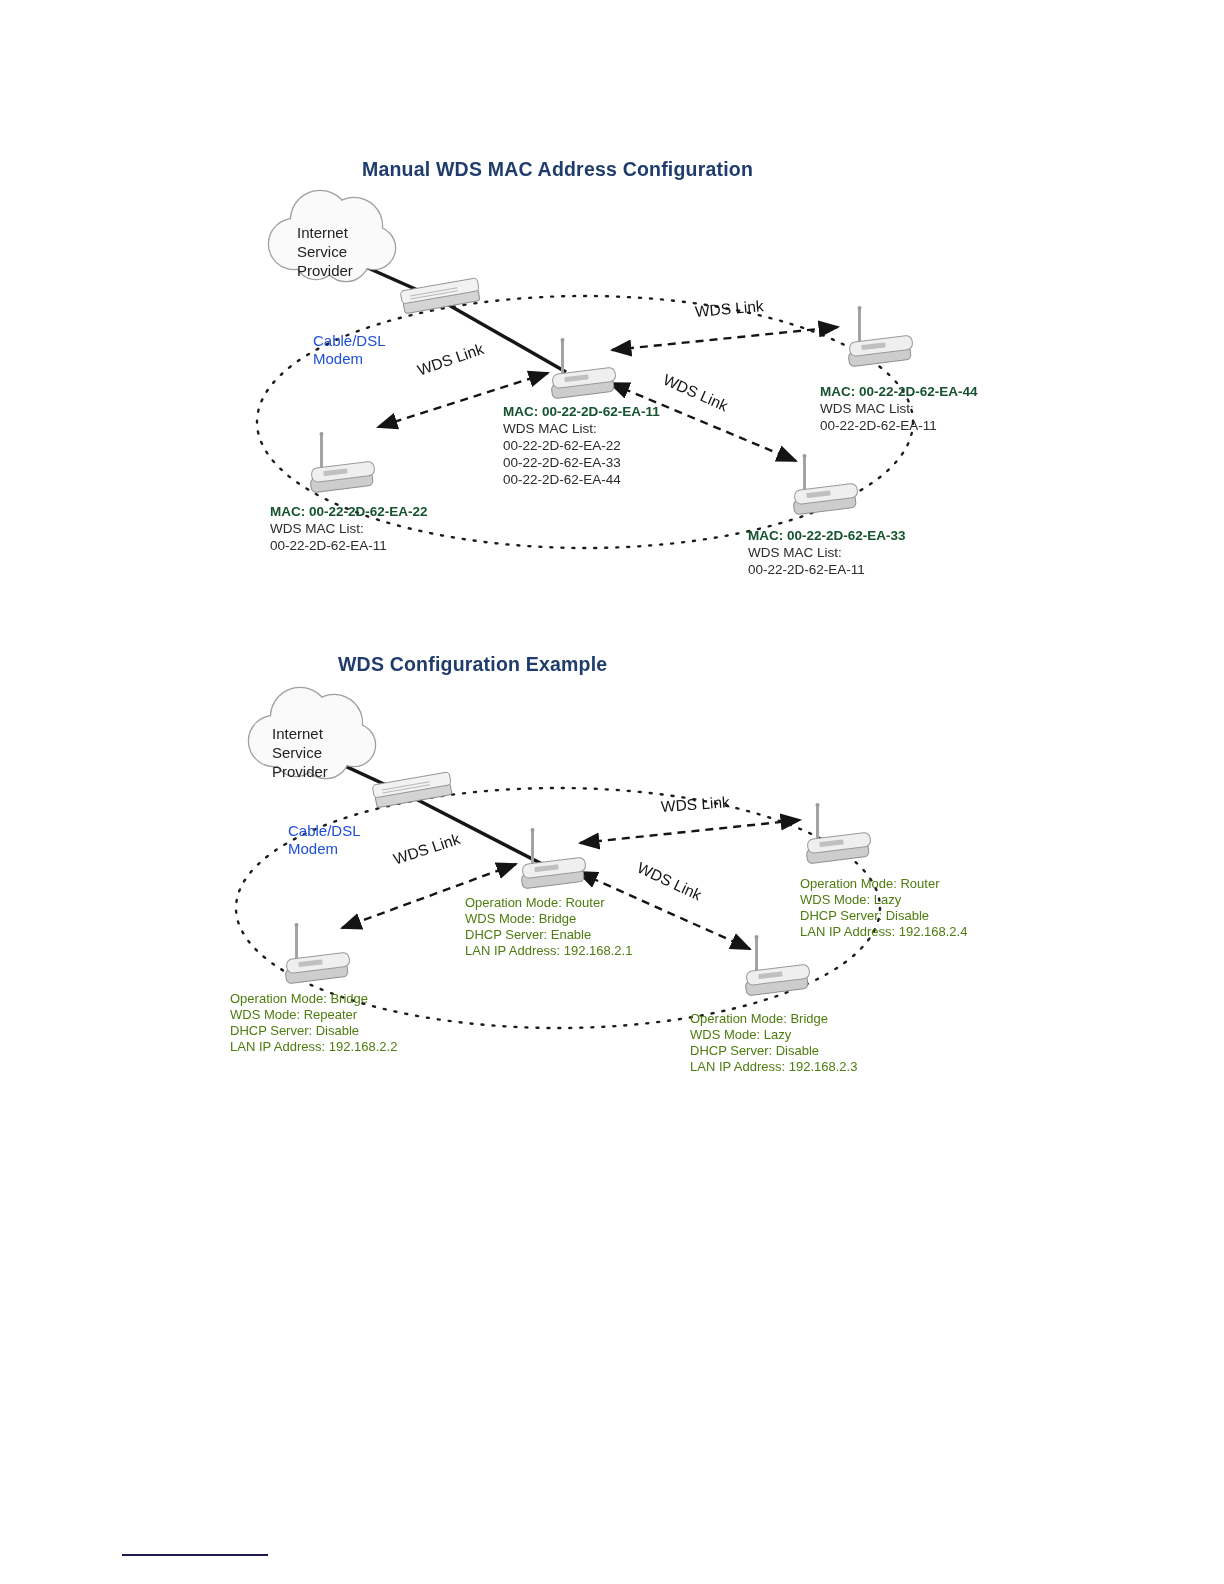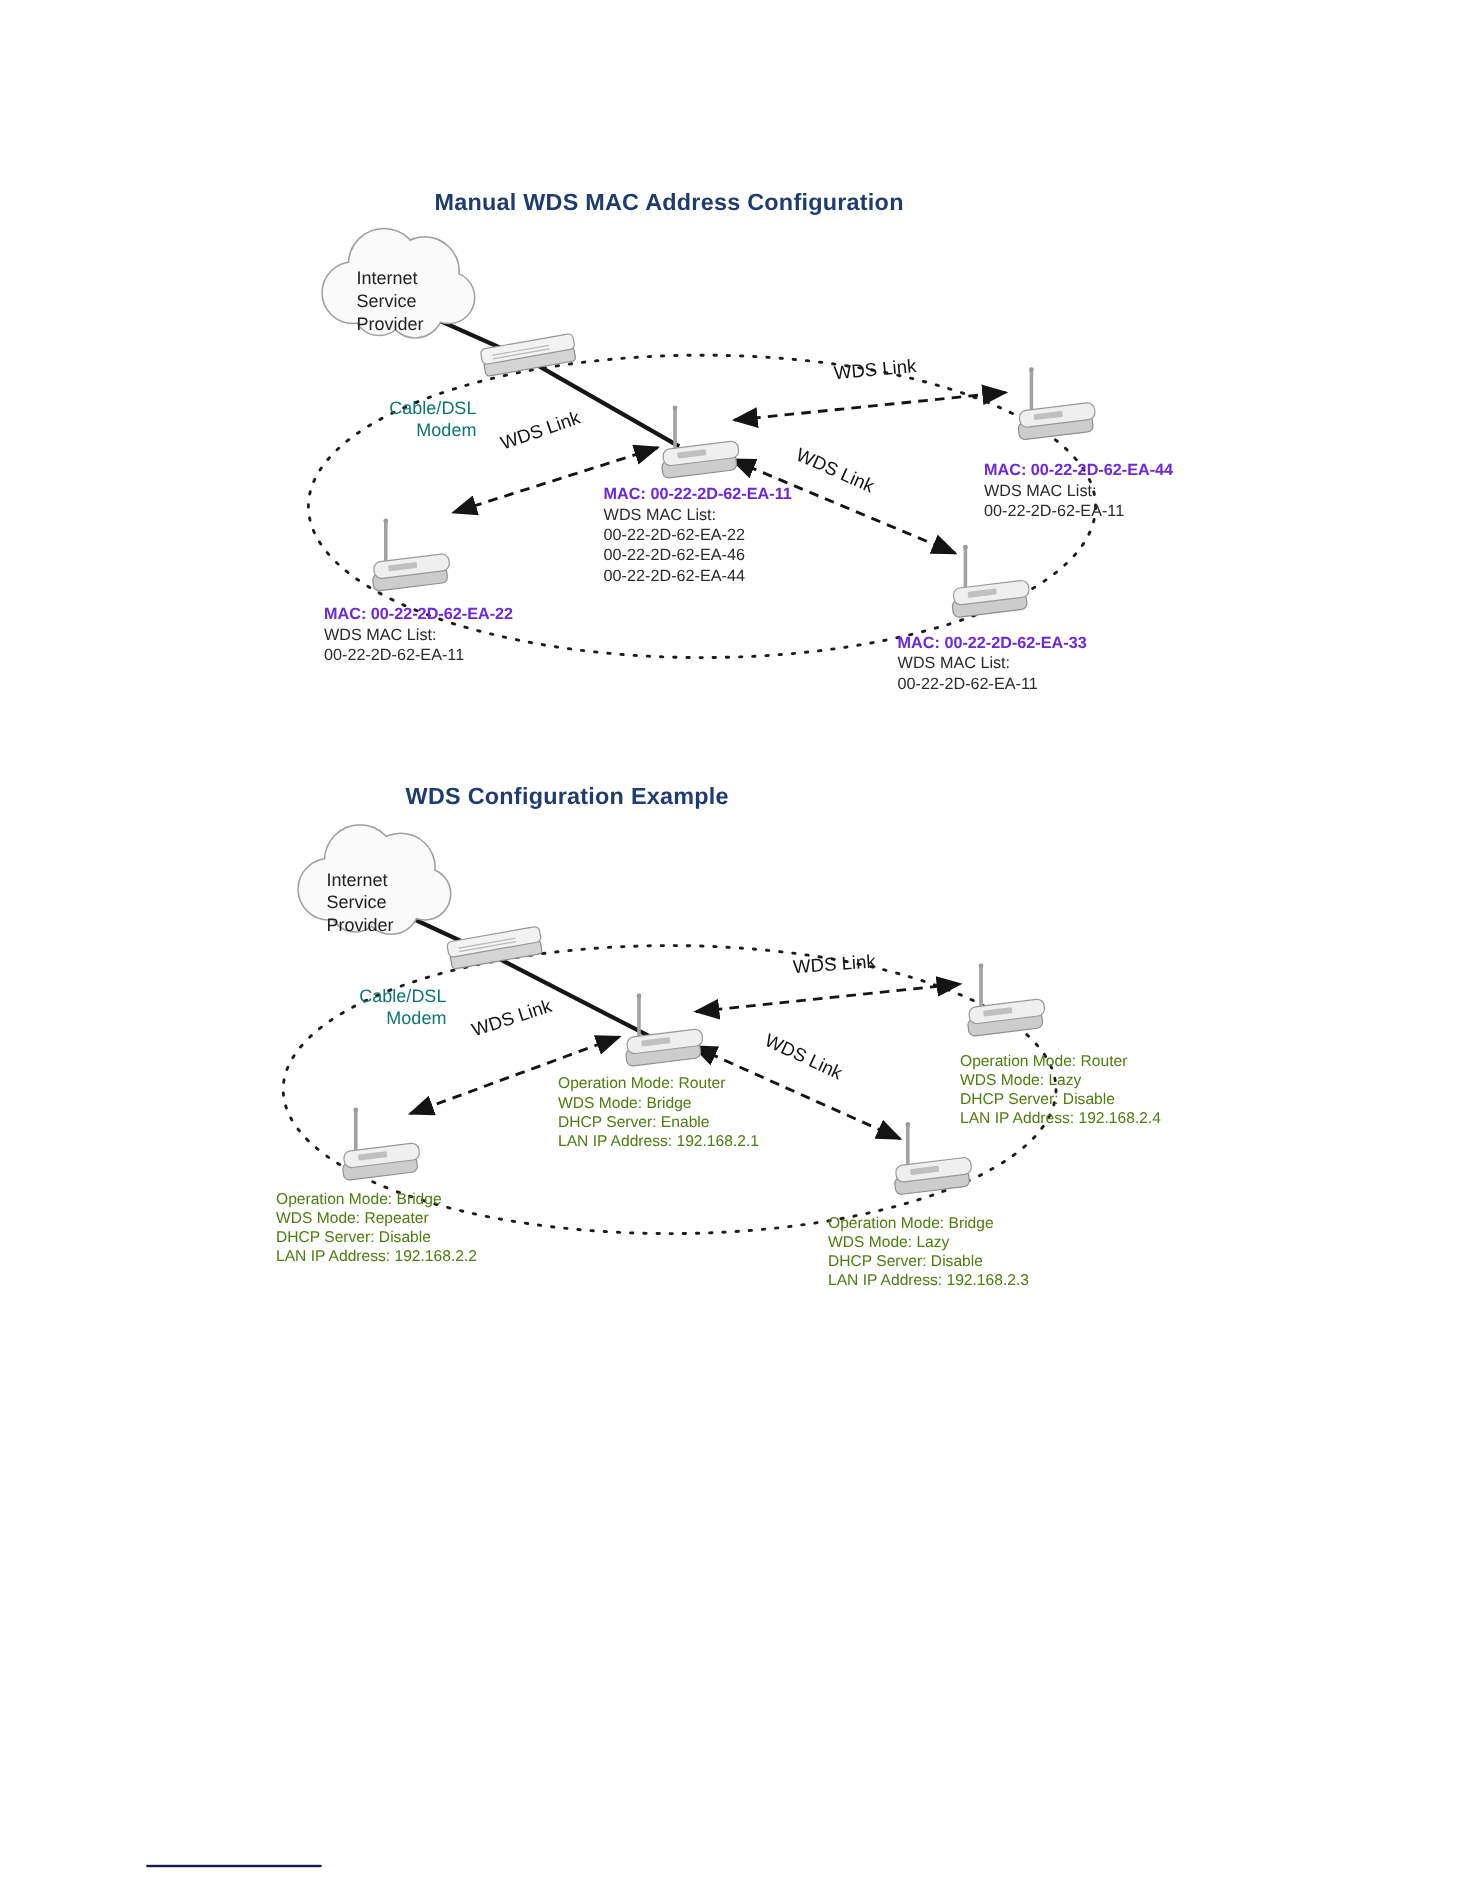--- a/index.html
+++ b/index.html
@@ -2,24 +2,24 @@
 <html><head>
 <meta charset="utf-8">
 <style>
   html,body{margin:0;padding:0;background:#ffffff;}
   .page{position:relative;width:1224px;height:1560px;background:#ffffff;overflow:hidden;
         font-family:"Liberation Sans",sans-serif;color:#2b2b2b;}
   .abs{position:absolute;}
   .title{font-size:19.5px;font-weight:bold;color:#1f3c6d;letter-spacing:.2px;white-space:nowrap;}
   .txt{font-size:13.5px;line-height:17px;white-space:nowrap;color:#2b2b2b;}
   .txt2{font-size:13px;line-height:16px;white-space:nowrap;color:#4d7c0f;}
-  .b{font-weight:bold;color:#6d28d9;text-align:center;}
+  .b{font-weight:bold;color:#14532d;text-align:center;}
   .pre{white-space:pre-line;margin-top:19px;}
   .cloudtxt{font-size:15px;line-height:19px;color:#222222;}
-  .modemtxt{font-size:15px;line-height:17.5px;color:#0f766e;text-align:right;width:84px;}
+  .modemtxt{font-size:15px;line-height:17.5px;color:#1d4ed8;text-align:left;width:84px;}
   .wds{font-size:15.5px;color:#141414;white-space:nowrap;transform-origin:left center;}
   .rule{background:#1b1b4d;height:2px;}
   svg{display:block;}
   .wlink{fill:none;stroke:#141414;stroke-width:2.4;stroke-dasharray:8 6;}
   .lazy{fill:none;stroke:#1c1c1c;stroke-width:2.4;stroke-dasharray:2 9;stroke-linecap:round;}
   .wire{fill:none;stroke:#161616;stroke-width:3.5;}
 </style>
 </head>
 <body>
 
@@ -97,21 +97,21 @@
 Modem</div>
 
   <div class="abs wds" style="left:695px;top:303px;transform:rotate(-5deg)">WDS Link</div>
   <div class="abs wds" style="left:418px;top:362px;transform:rotate(-19deg)">WDS Link</div>
   <div class="abs wds" style="left:664px;top:370px;transform:rotate(24deg)">WDS Link</div>
 
   <div class="abs txt" style="left:503px;top:403px">
     <div class="b">MAC: 00-22-2D-62-EA-11</div>
     <div>WDS MAC List:</div>
     <div>00-22-2D-62-EA-22</div>
-    <div>00-22-2D-62-EA-46</div>
+    <div>00-22-2D-62-EA-33</div>
     <div>00-22-2D-62-EA-44</div>
   </div>
 
   <div class="abs txt" style="left:820px;top:383px">
     <div class="b">MAC: 00-22-2D-62-EA-44</div>
     <div>WDS MAC List:</div>
     <div>00-22-2D-62-EA-11</div>
   </div>
 
   <div class="abs txt" style="left:270px;top:503px">

